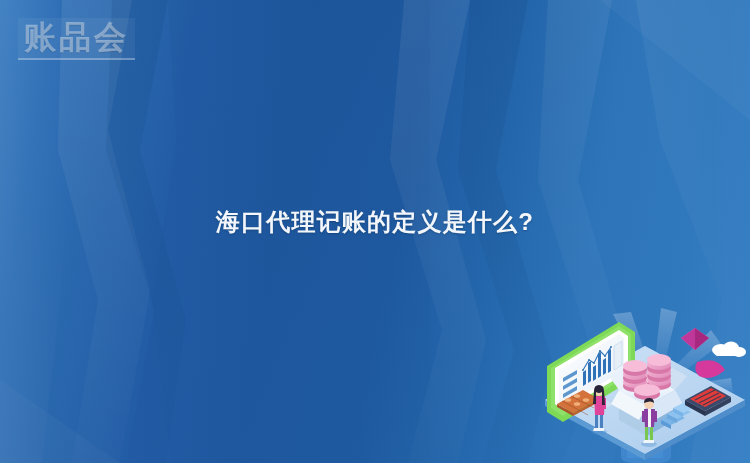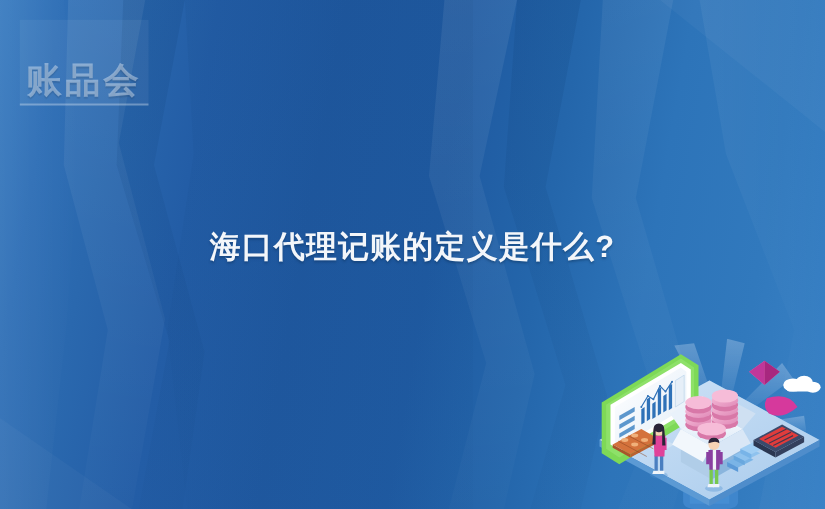--- a/index.html
+++ b/index.html
@@ -45,35 +45,34 @@
     background: rgba(255,255,255,0.055);
   }
   .logo-text {
     font-size: 32px;
     font-weight: bold;
     letter-spacing: 3px;
     color: rgba(255,255,255,0.38);
     line-height: 1;
     text-shadow: 0 1px 1px rgba(0,0,0,0.10);
     white-space: nowrap;
-    margin-top: 36px;
   }
 
   
   .headline {
     position: absolute;
     left: 0;
     right: 0;
     top: 208px;
     text-align: center;
     padding-left: 0px;
   }
   .headline-text {
     display: inline-block;
-    font-size: 28px;
+    font-size: 24px;
     font-weight: bold;
     color: #f3f6fa;
     letter-spacing: 1.2px;
     line-height: 1.2;
     text-shadow: 0 1px 2px rgba(10,40,75,0.35);
     white-space: nowrap;
   }
 
   
   .illustration {

